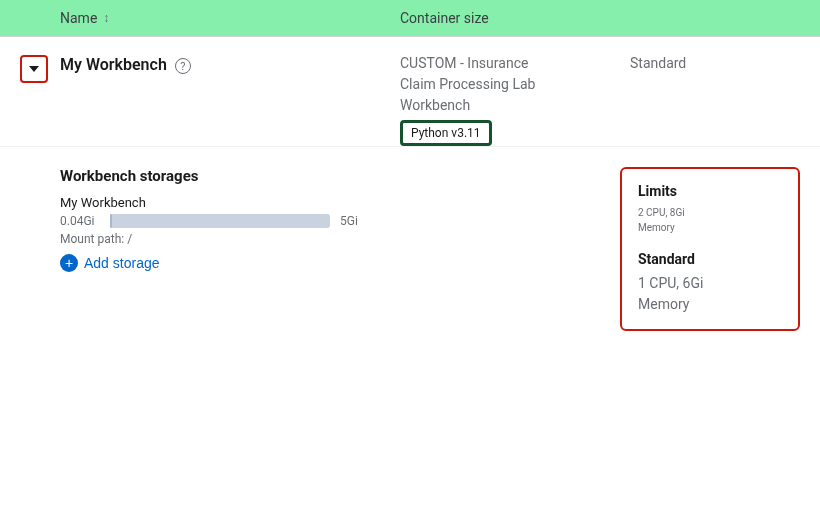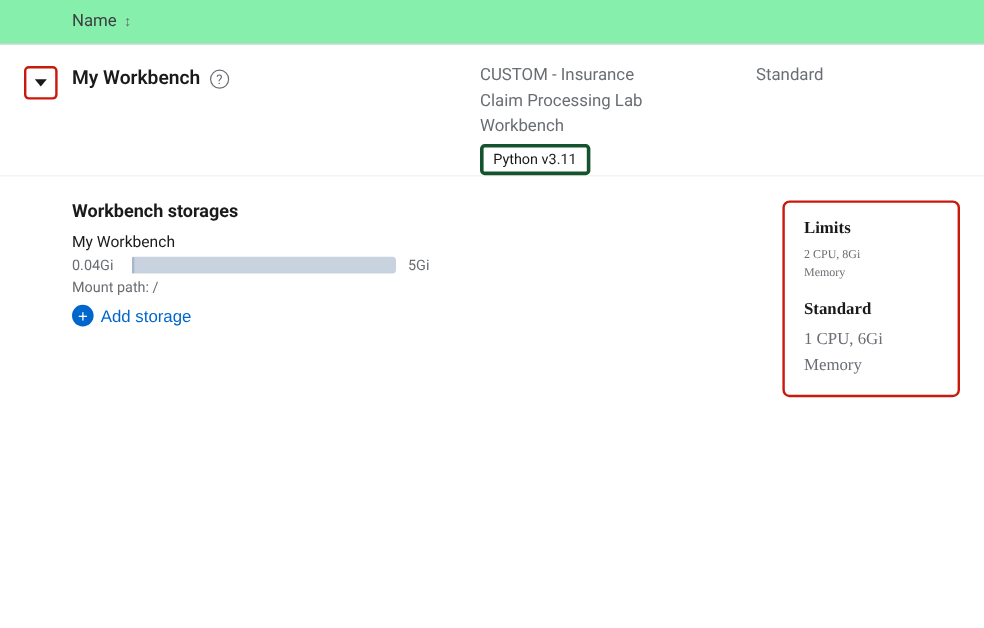--- a/index.html
+++ b/index.html
@@ -220,26 +220,25 @@
       display: inline-flex;
       align-items: center;
       justify-content: center;
       color: #fff;
       font-size: 14px;
       line-height: 1;
       flex-shrink: 0;
     }
 
     .limits-section {
-      width: 148px;
+      width: 180px;
       border: 2px solid #c9190b;
       border-radius: 6px;
       padding: 14px 16px;
       flex-shrink: 0;
-      font-family: Liberation Serif, serif;
     }
 
     .limits-heading {
       font-size: 14px;
       font-weight: 700;
       color: #1a1a1a;
       margin-bottom: 6px;
     }
 
     .limits-value {
@@ -262,20 +261,23 @@
       line-height: 1.5;
     }
   </style>
 </head>
 <body>
 
 <div class="table-header">
   <div class="col-name">
     <span>Name</span>
     <span class="sort-arrows">↕</span>
+  </div>
+  <div class="col-container">
+    <span>Container size</span>
   </div>
 </div>
 
 <div class="main-row">
   <div class="expand-cell">
     <div class="expand-btn">
       <div class="chevron-down"></div>
     </div>
   </div>
   <div class="name-cell">

